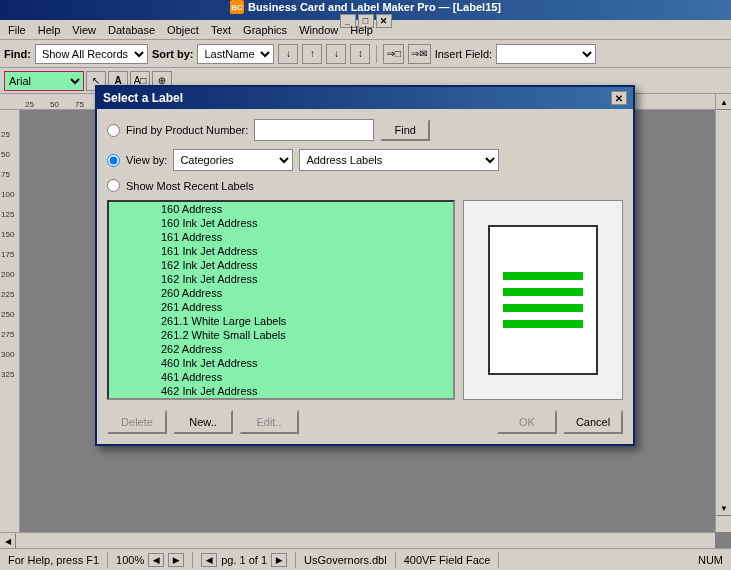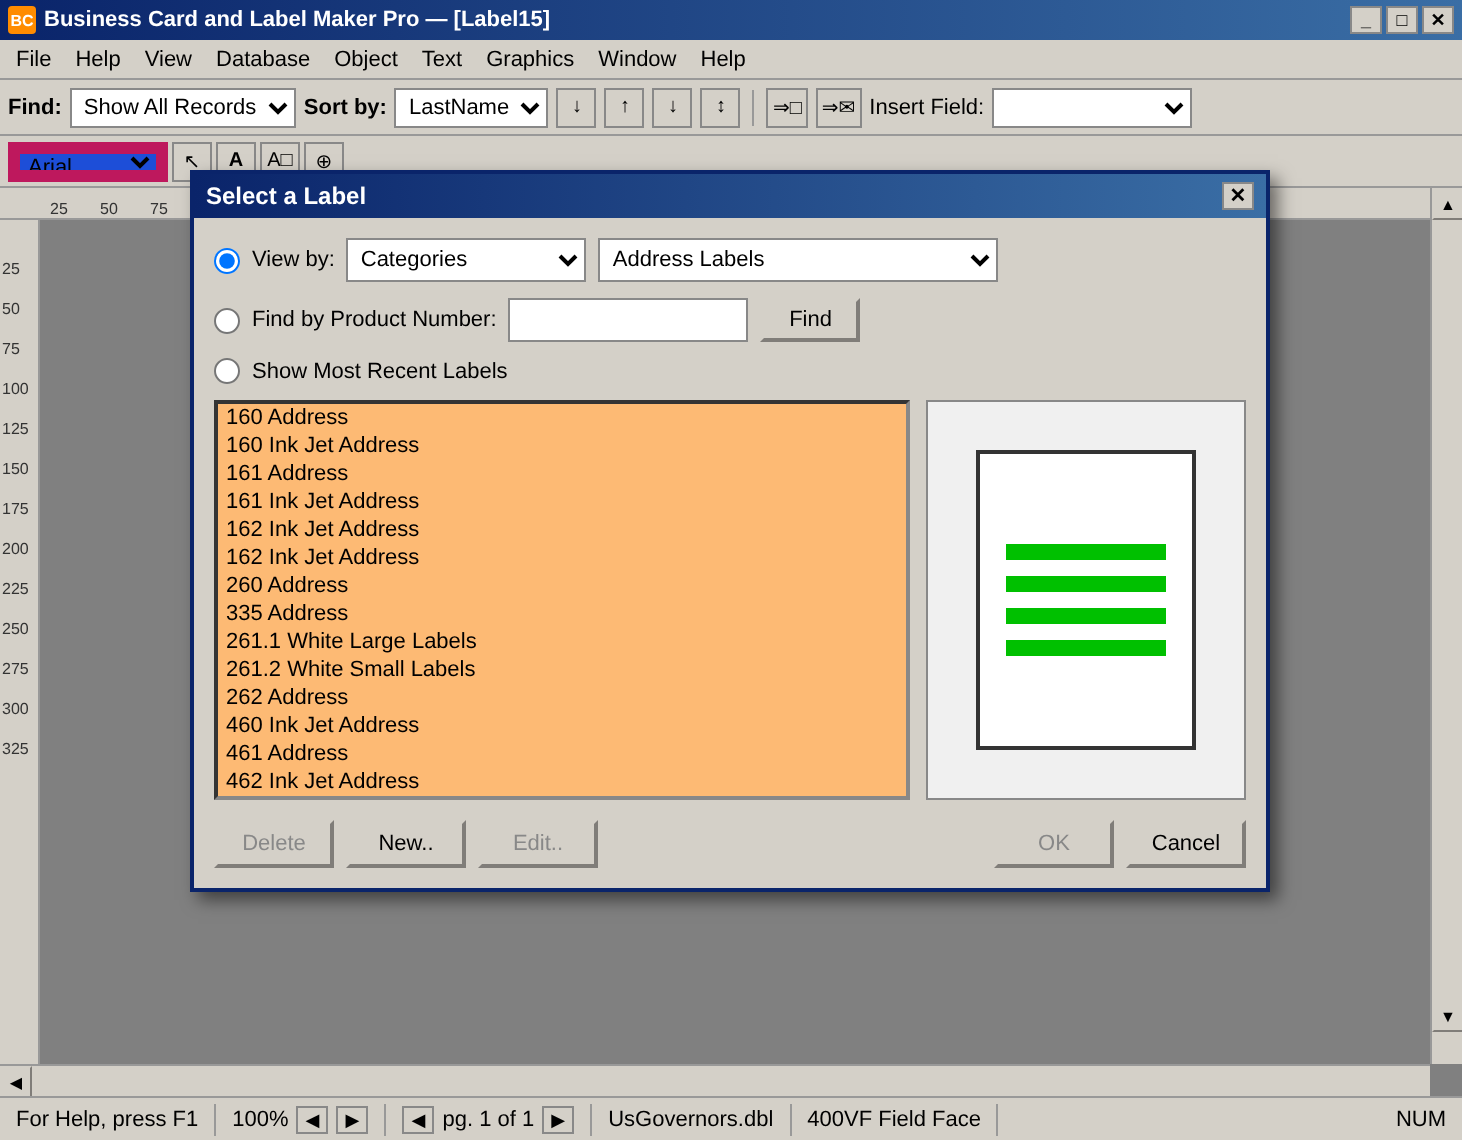--- a/index.html
+++ b/index.html
@@ -17,20 +17,21 @@
     .title-bar {
       background: linear-gradient(to right, #0a246a, #3a6ea5);
       color: white;
       height: 20px;
       display: flex;
       align-items: center;
       justify-content: space-between;
       padding: 0 4px;
       font-size: 11px;
       font-weight: bold;
+      flex-direction: column;
     }
     .title-bar-left {
       display: flex;
       align-items: center;
       gap: 4px;
     }
     .title-icon {
       width: 14px;
       height: 14px;
       background: #ff8c00;
@@ -130,22 +131,22 @@
       display: flex;
       align-items: center;
       padding: 0 4px;
       gap: 2px;
       border-bottom: 1px solid #999;
     }
     .font-select {
       height: 20px;
       width: 80px;
       font-size: 11px;
-      background: #1d4ed8;
-      border: 6px solid #be185d;
+      background: #86efac;
+      border: 1px solid #be185d;
     }
 
     
     .status-bar {
       background: #d4d0c8;
       height: 22px;
       display: flex;
       align-items: center;
       padding: 0 8px;
       border-top: 1px solid #999;
@@ -280,24 +281,25 @@
     .dialog-content {
       display: flex;
       gap: 8px;
       margin-top: 4px;
     }
 
     
     .list-panel {
       flex: 1;
       border: 2px inset #888;
-      background: #fdba74;
+      background: #86efac;
       height: 200px;
       overflow-y: scroll;
       position: relative;
+      padding-left: 48px;
     }
     .list-item {
       padding: 1px 4px;
       font-size: 11px;
       cursor: pointer;
       white-space: nowrap;
     }
 
     
     .preview-panel {
@@ -527,53 +529,53 @@
 
 <div class="dialog-overlay">
   <div class="dialog">
     <div class="dialog-title">
       <span>Select a Label</span>
       <div class="dialog-close-btn">✕</div>
     </div>
     <div class="dialog-body">
 
       <div class="option-row">
+        <input type="radio" name="view-option" class="radio-input" style="">
+        <span class="option-label">Find by Product Number:</span>
+        <input type="text" class="find-input" style="">
+        <button class="find-btn">Find</button>
+      </div>
+
+      <div class="option-row">
         <input type="radio" name="view-option" class="radio-input" checked="" style="">
         <span class="option-label">View by:</span>
         <select class="category-select" style="width:120px;">
           <option>Categories</option>
         </select>
         <select class="category-select category-select-wide">
           <option>Address Labels</option>
         </select>
       </div>
 
       <div class="option-row">
         <input type="radio" name="view-option" class="radio-input" style="">
-        <span class="option-label">Find by Product Number:</span>
-        <input type="text" class="find-input" style="">
-        <button class="find-btn">Find</button>
-      </div>
-
-      <div class="option-row">
-        <input type="radio" name="view-option" class="radio-input" style="">
         <span class="option-label">Show Most Recent Labels</span>
       </div>
 
       <div class="dialog-content">
 
         <div class="list-panel">
           <div class="list-item">160  Address</div>
           <div class="list-item">160  Ink Jet Address</div>
           <div class="list-item">161  Address</div>
           <div class="list-item">161  Ink Jet Address</div>
           <div class="list-item">162  Ink Jet Address</div>
           <div class="list-item">162  Ink Jet Address</div>
           <div class="list-item">260  Address</div>
-          <div class="list-item">335  Address</div>
+          <div class="list-item">261  Address</div>
           <div class="list-item">261.1  White Large Labels</div>
           <div class="list-item">261.2  White Small Labels</div>
           <div class="list-item">262  Address</div>
           <div class="list-item">460  Ink Jet Address</div>
           <div class="list-item">461  Address</div>
           <div class="list-item">462  Ink Jet Address</div>
           <div class="list-item">5159  Address</div>
 
         </div>
 

